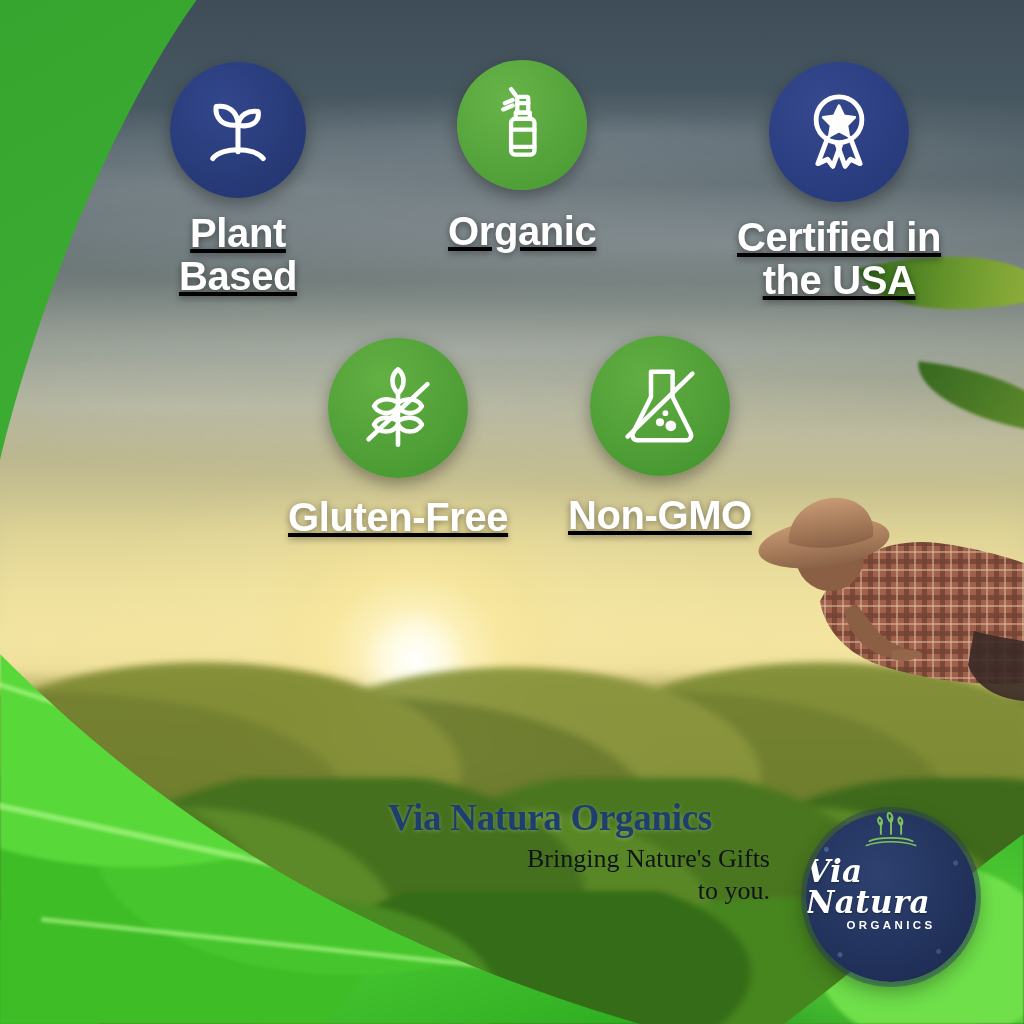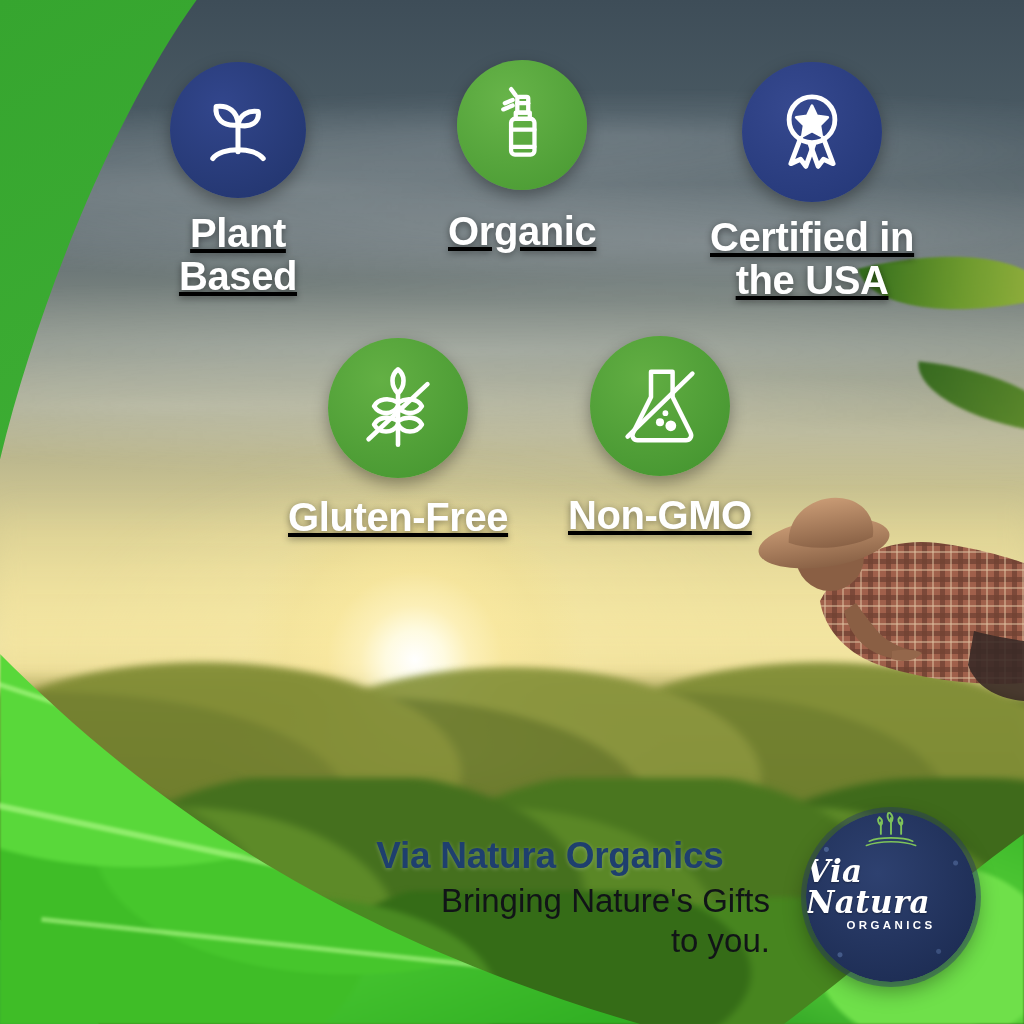--- a/index.html
+++ b/index.html
@@ -203,44 +203,45 @@
     letter-spacing:-.4px;
     line-height:1.08;
     text-align:center;
     text-shadow:0 2px 7px rgba(0,0,0,.45);
     white-space:pre-line;
   }
 
   
   #b-plant     {left:170px; top:62px;}
   #b-organic   {left:448px; top:60px;}
-  #b-certified {left:710px; top:62px;}
+  #b-certified {left:737px; top:62px;}
   #b-gluten    {left:288px; top:338px;}
   #b-nongmo    {left:568px; top:336px;}
 
   #b-plant   .badge-label{font-size:40px;}
   #b-organic .badge-label{font-size:40px;margin-top:20px;}
   #b-certified .badge-label{font-size:40px;}
   #b-gluten  .badge-label{font-size:40px;margin-top:18px;text-align:center;}
   #b-nongmo  .badge-label{font-size:40px;margin-top:18px;text-align:right;}
 
   
   .brand{
-    position:absolute;left:330px;top:835px;width:440px;
+    position:absolute;left:330px;top:796px;width:440px;
     text-align:right;
+    font-family:Liberation Serif, serif;
   }
   .brand-name{
     color:#1e3f6e;
     font-size:37px;font-weight:700;letter-spacing:-.3px;
     text-align:center;
     text-shadow:0 1px 4px rgba(255,255,255,.25);
   }
   .brand-tagline{
     color:#111417;
-    font-size:33px;font-weight:400;line-height:1.22;
+    font-size:26px;font-weight:400;line-height:1.22;
     text-align:right;
     margin-top:4px;
     white-space:pre-line;
   }
 
   .logo{
     position:absolute;left:806px;top:812px;
     width:170px;height:170px;border-radius:50%;
     background:radial-gradient(circle at 42% 36%, #2e4170, #1f2f57 72%, #1a2849);
     box-shadow:0 0 0 5px rgba(40,58,100,.45), 0 8px 22px rgba(0,0,0,.4);

